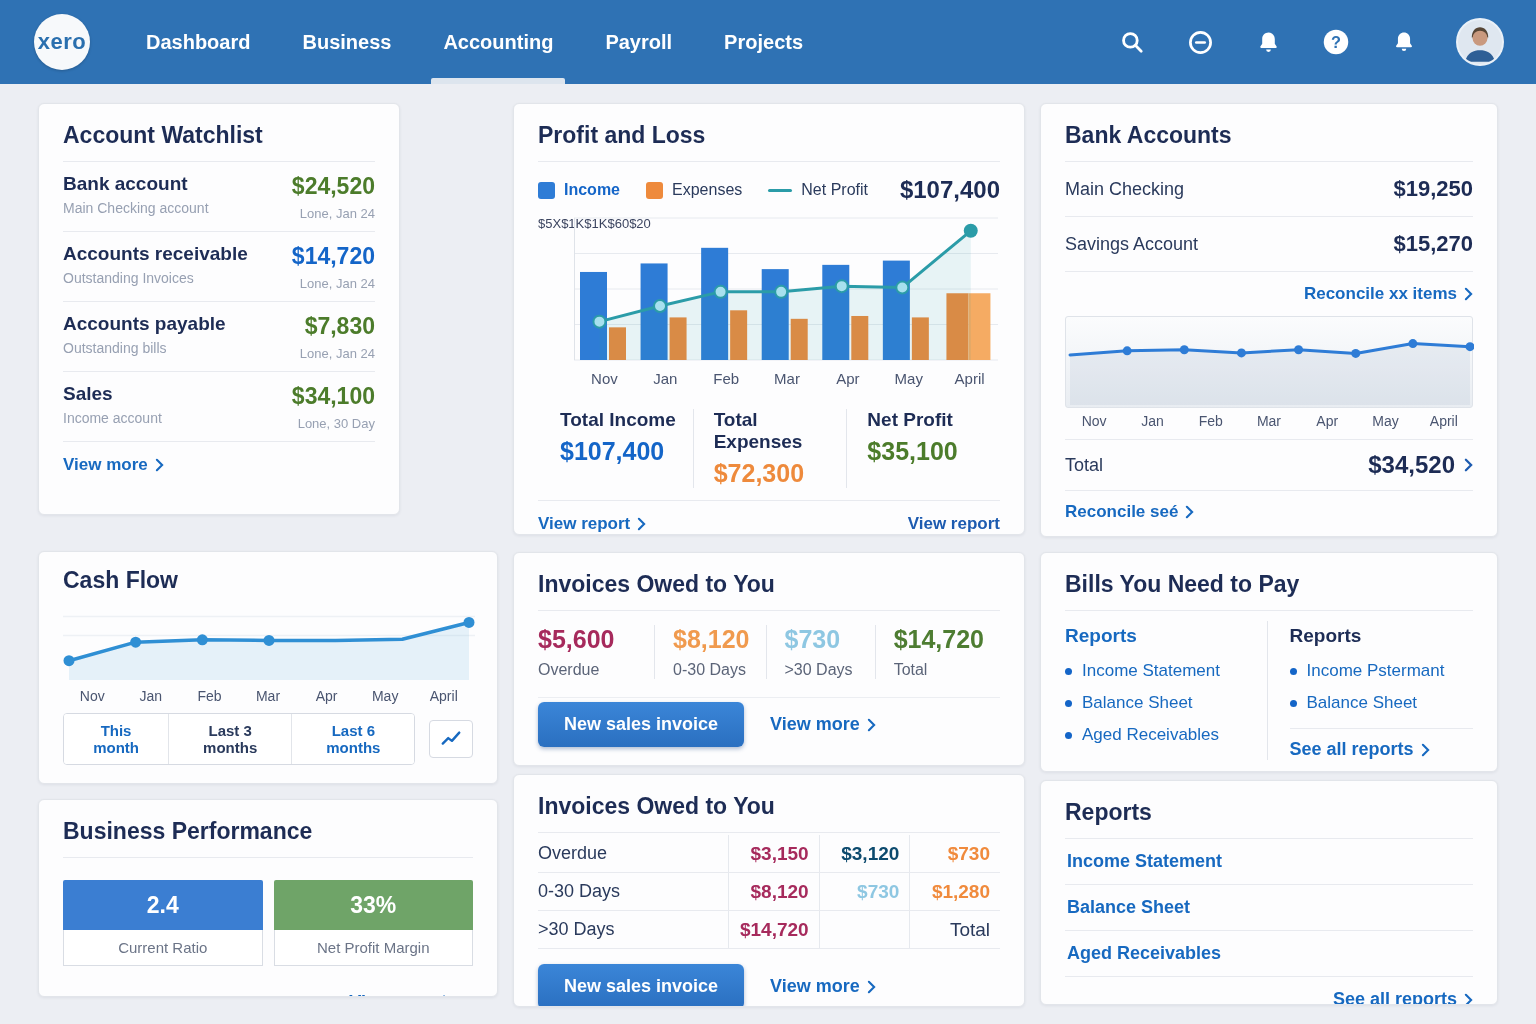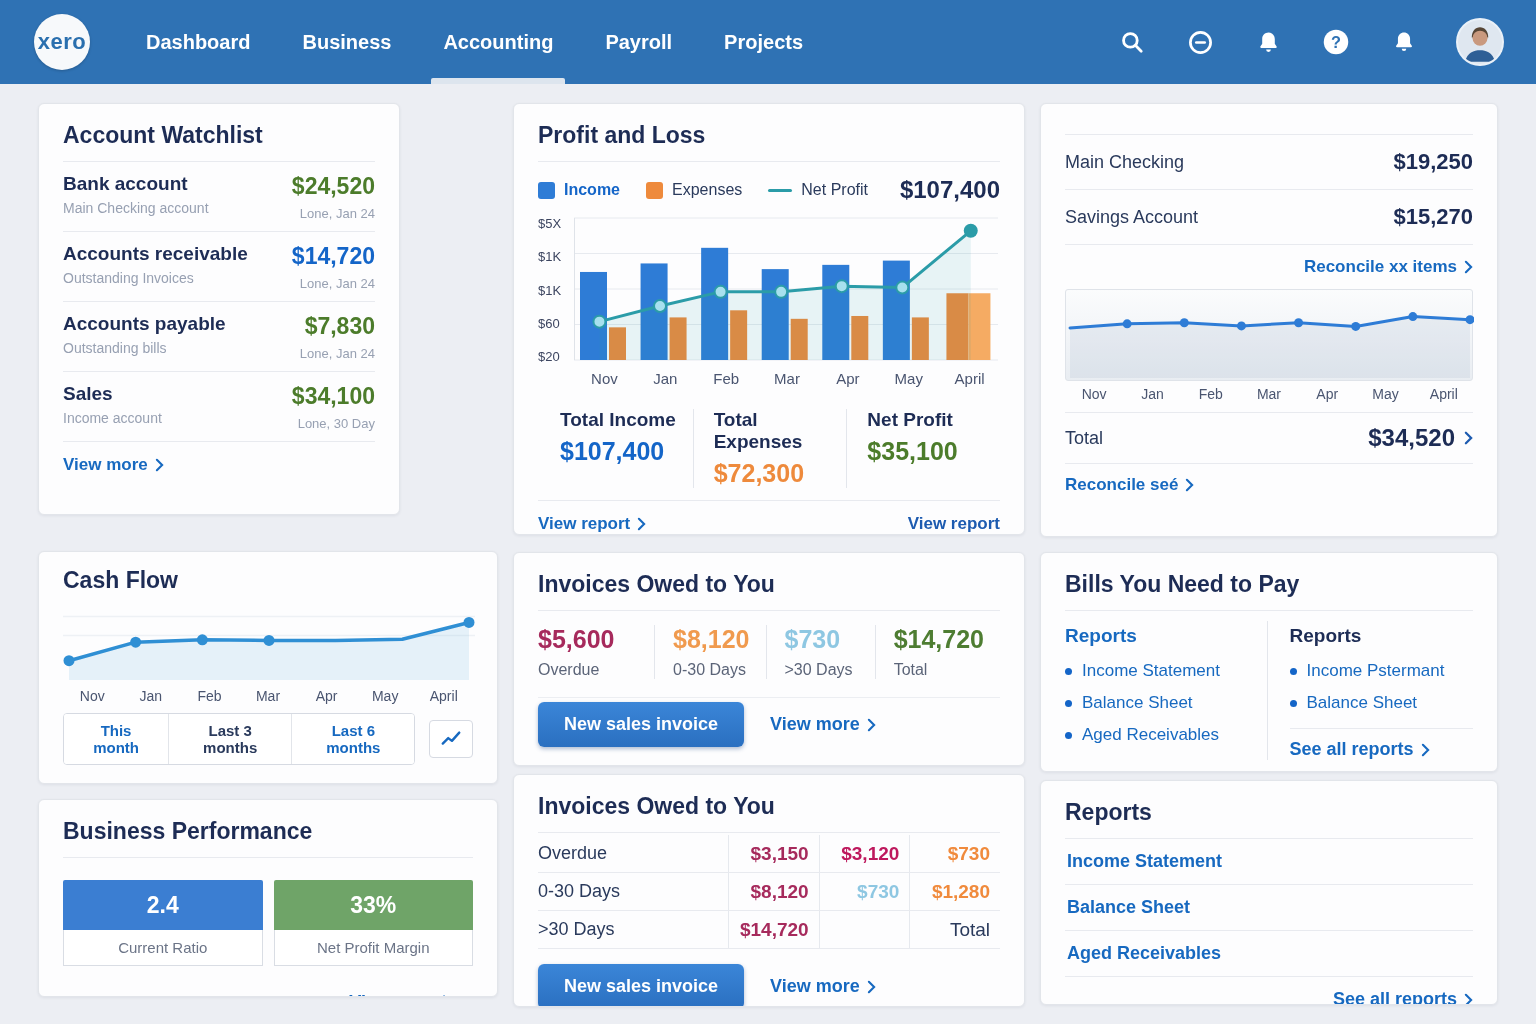--- a/index.html
+++ b/index.html
@@ -40,21 +40,21 @@
 
   
   .pnl-card { height:432px; }
   .pnl-legend { display:flex; align-items:center; gap:26px; margin-top:14px; }
   .leg-item { display:flex; align-items:center; gap:9px; font-size:16px; color:#2a3a5c; }
   .leg-sq { width:17px; height:17px; border-radius:3px; }
   .leg-income { color:#1465c8; font-weight:bold; }
   .leg-line { width:24px; height:3px; background:#2b9ca8; border-radius:2px; }
   .pnl-headline { margin-left:auto; font-size:24px; font-weight:bold; color:#1d2c55; }
   .pnl-chart-wrap { display:flex; margin-top:10px; }
-  .pnl-ylabels { width:36px; height:150px; display:flex; flex-direction:column; justify-content:space-between; font-size:13px; color:#3c4560; text-align:left; padding-top:2px; }
+  .pnl-ylabels { width:36px; height:150px; display:flex; flex-direction:row; justify-content:space-between; font-size:13px; color:#3c4560; text-align:left; padding-top:2px; }
   .pnl-xlabels { display:flex; margin-left:36px; margin-top:4px; font-size:15px; color:#4a5570; }
   .pnl-xlabels span { flex:1; text-align:center; }
   .pnl-totals { display:flex; margin-top:12px; padding:10px 0 12px 0; border-bottom:1px solid #e8eaef; }
   .pl-total { flex:1; padding-left:20px; }
   .pl-total:first-child { padding-left:2px;margin-left:20px; }
   .pl-total + .pl-total { border-left:1px solid #e3e6ec; }
   .pl-total .t-label { font-size:19px; font-weight:bold; color:#1d2c55; }
   .pl-total .t-value { font-size:25px; font-weight:bold; margin-top:6px; }
   .lbl-blue { color:#1769c0; } .val-blue { color:#1465c8; } .val-orange { color:#ee8a3c; } .val-green { color:#4c7c2b; }
   .pnl-footer { display:flex; justify-content:space-between; padding-top:13px; font-size:17px; }
@@ -433,21 +433,21 @@
       </div>
     </div>
 
     <div class="card inv2-card">
       <div class="card-title">Invoices Owed to You</div>
       <div class="divider"></div>
       <div class="inv2-table">
         <div class="inv2-row">
           <div class="inv2-label">Overdue</div>
           <div class="inv2-cell v-crimson">$3,150</div>
-          <div class="inv2-cell" style="color:#be185d">$3,120</div>
+          <div class="inv2-cell" style="color:#0c4a6e">$3,120</div>
           <div class="inv2-cell" style="color:#f08a3c">$730</div>
         </div>
         <div class="inv2-row">
           <div class="inv2-label">0-30 Days</div>
           <div class="inv2-cell v-crimson">$8,120</div>
           <div class="inv2-cell" style="color:#8ec7e2">$730</div>
           <div class="inv2-cell" style="color:#f08a3c">$1,280</div>
         </div>
         <div class="inv2-row">
           <div class="inv2-label">&gt;30 Days</div>
@@ -464,20 +464,21 @@
               <path d="M2 2l6 6-6 6" stroke="#1769c0" stroke-width="2.4" fill="none" stroke-linecap="round"></path>
             </svg>
         </span>
       </div>
     </div>
   </div>
 
   <div class="col col3">
 
     <div class="card bank-card">
+      <div class="card-title">Bank Accounts</div>
       <div class="divider"></div>
       <div class="bank-row">
         <span class="bank-label">Main Checking</span>
         <span class="bank-amount">$19,250</span>
       </div>
       <div class="bank-row">
         <span class="bank-label">Savings Account</span>
         <span class="bank-amount">$15,270</span>
       </div>
       <div class="bank-reconcile">

